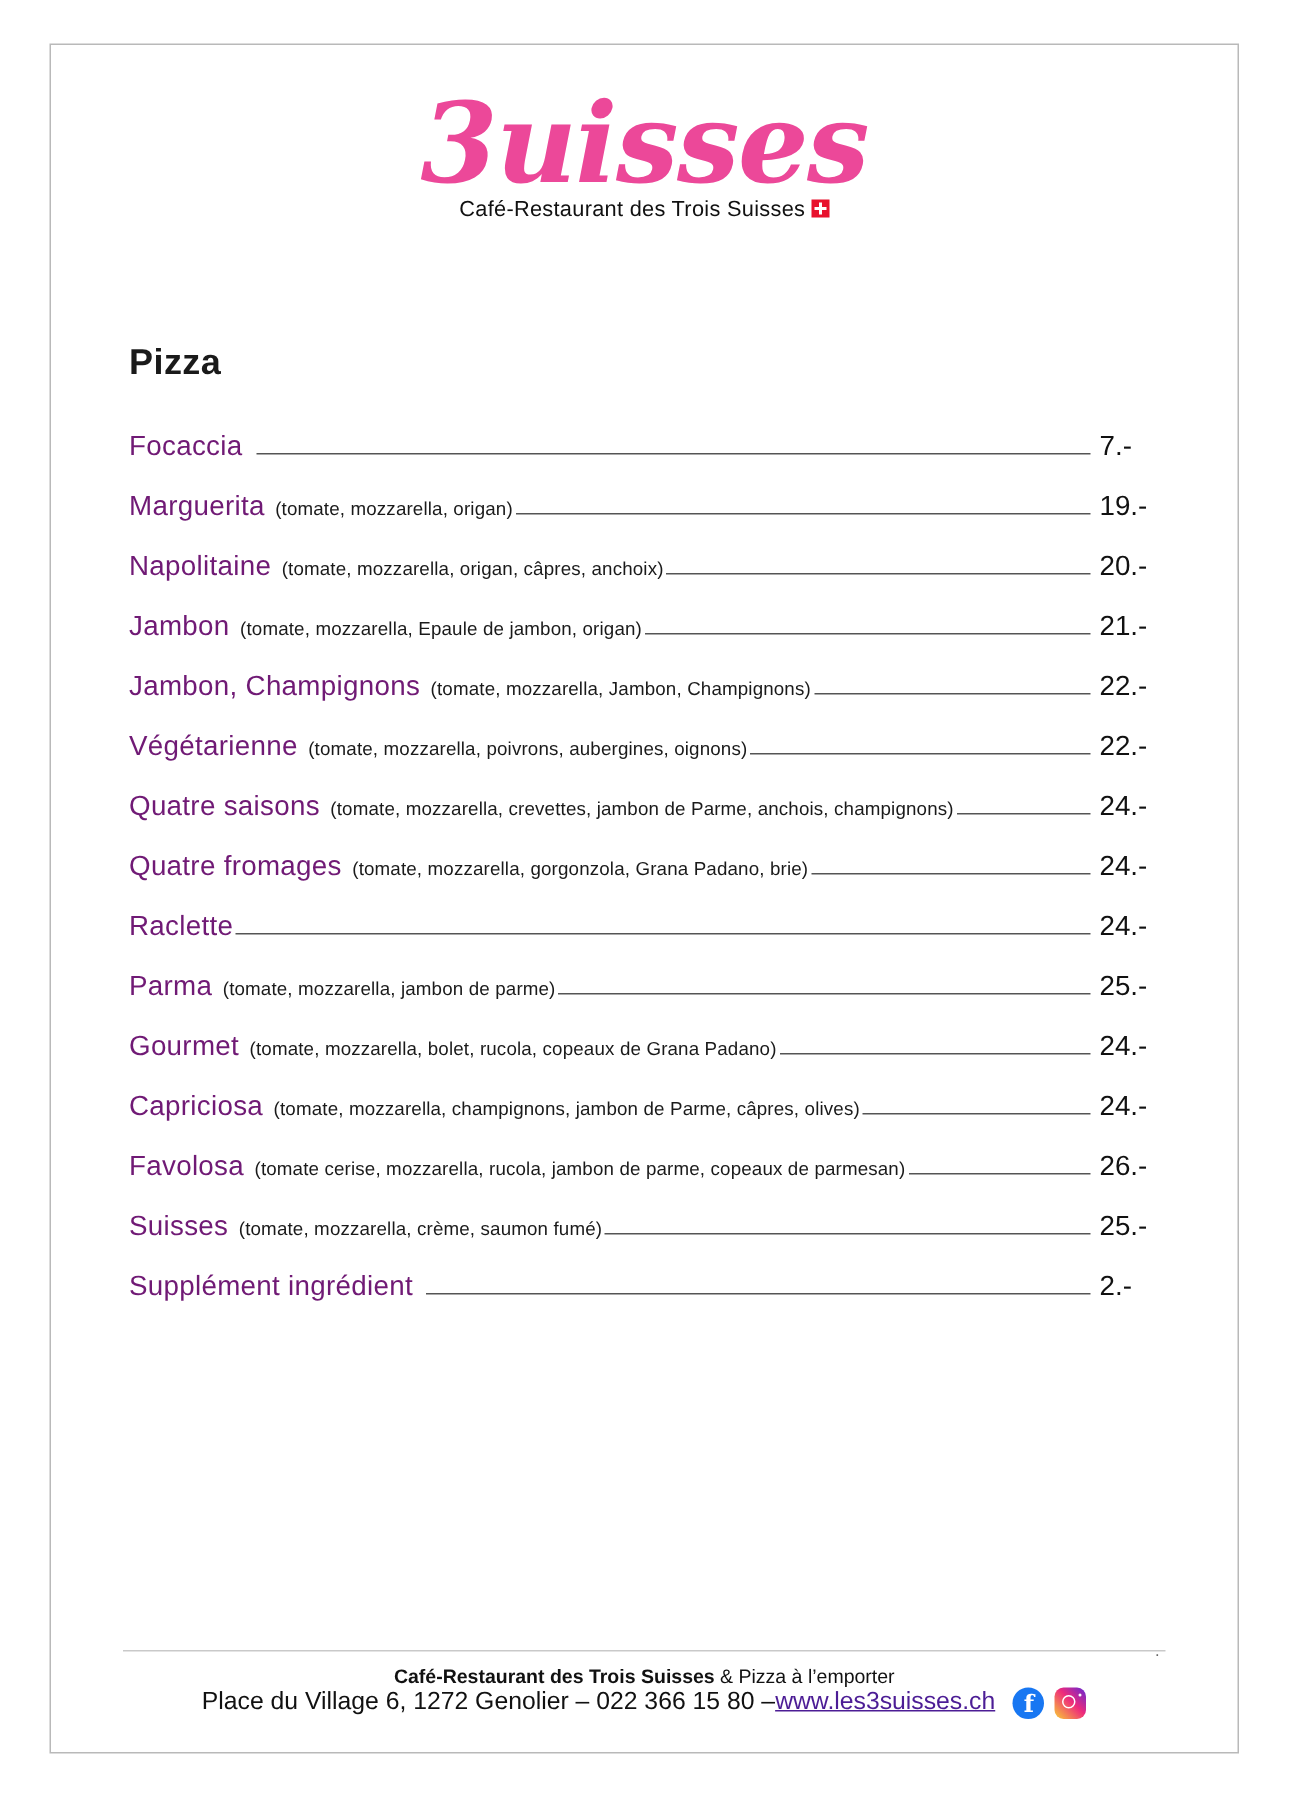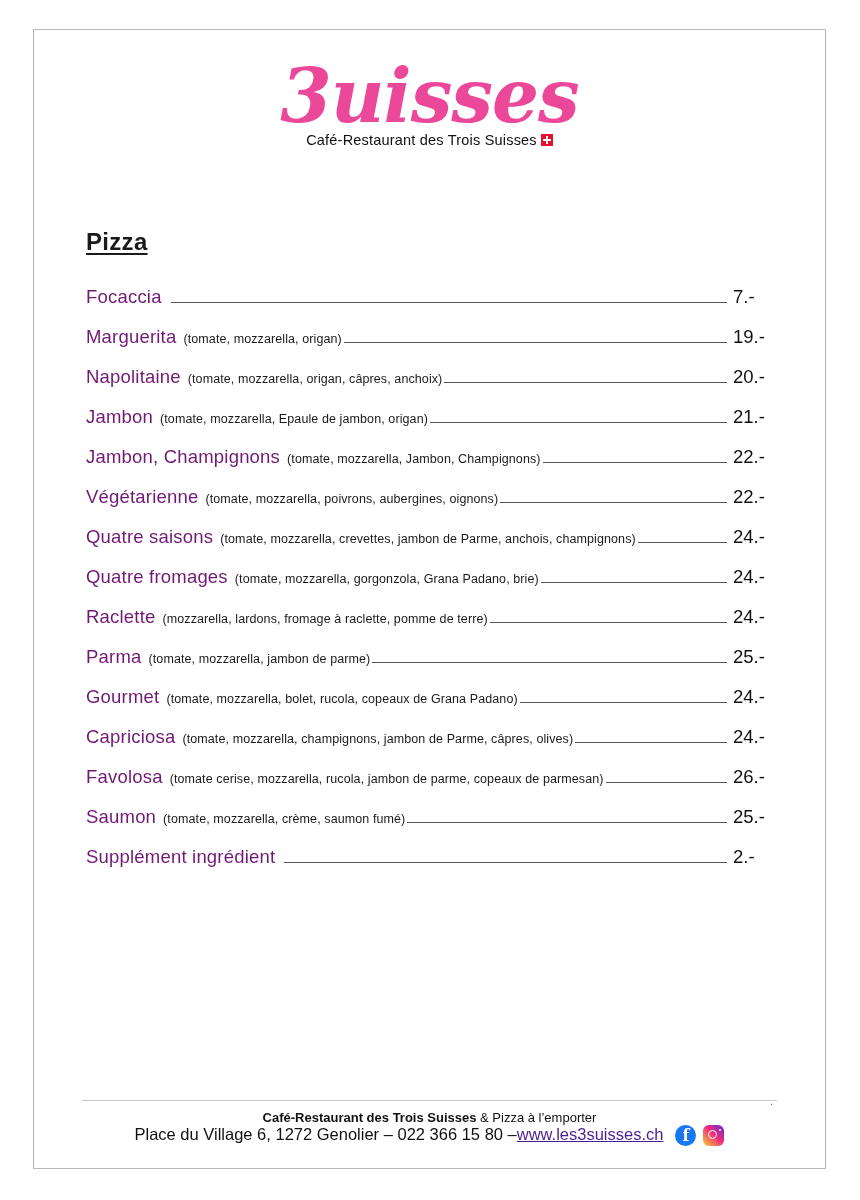--- a/index.html
+++ b/index.html
@@ -73,21 +73,20 @@
     left: 5px; top: 2px; width: 2px; height: 8px;
   }
   .swiss-flag:after {
     left: 2px; top: 5px; width: 8px; height: 2px;
   }
 
   
   .section-title {
     font-size: 24px;
     font-weight: 700;
-    text-decoration: underline;
     text-underline-offset: 3px;
     margin: 80px 0 0 4px;
     letter-spacing: 0.3px;
   }
 
   
   .menu {
     margin-top: 30px;
   }
   .menu-row {
@@ -272,21 +271,20 @@
       <div class="menu-row">
         <span class="item-name">Quatre fromages</span>
         <span class="item-desc">(tomate, mozzarella, gorgonzola, Grana Padano, brie)</span>
         <span class="leader"></span>
         <span class="price">24.-</span>
       </div>
 
 
       <div class="menu-row">
         <span class="item-name">Raclette</span>
-        <span class="item-desc">(mozzarella, lardons, fromage à raclette, pomme de terre)</span>
         <span class="leader"></span>
         <span class="price">24.-</span>
       </div>
 
       <div class="menu-row">
         <span class="item-name">Parma</span>
         <span class="item-desc">(tomate, mozzarella, jambon de parme)</span>
         <span class="leader"></span>
         <span class="price">25.-</span>
       </div>
@@ -306,21 +304,21 @@
       </div>
 
       <div class="menu-row">
         <span class="item-name">Favolosa</span>
         <span class="item-desc">(tomate cerise, mozzarella, rucola, jambon de parme, copeaux de parmesan)</span>
         <span class="leader"></span>
         <span class="price">26.-</span>
       </div>
 
       <div class="menu-row">
-        <span class="item-name">Saumon</span>
+        <span class="item-name">Suisses</span>
         <span class="item-desc">(tomate, mozzarella, crème, saumon fumé)</span>
         <span class="leader"></span>
         <span class="price">25.-</span>
       </div>
 
       <div class="menu-row">
         <span class="item-name">Supplément ingrédient</span>
         <span class="item-desc"></span>
         <span class="leader"></span>
         <span class="price">2.-</span>

